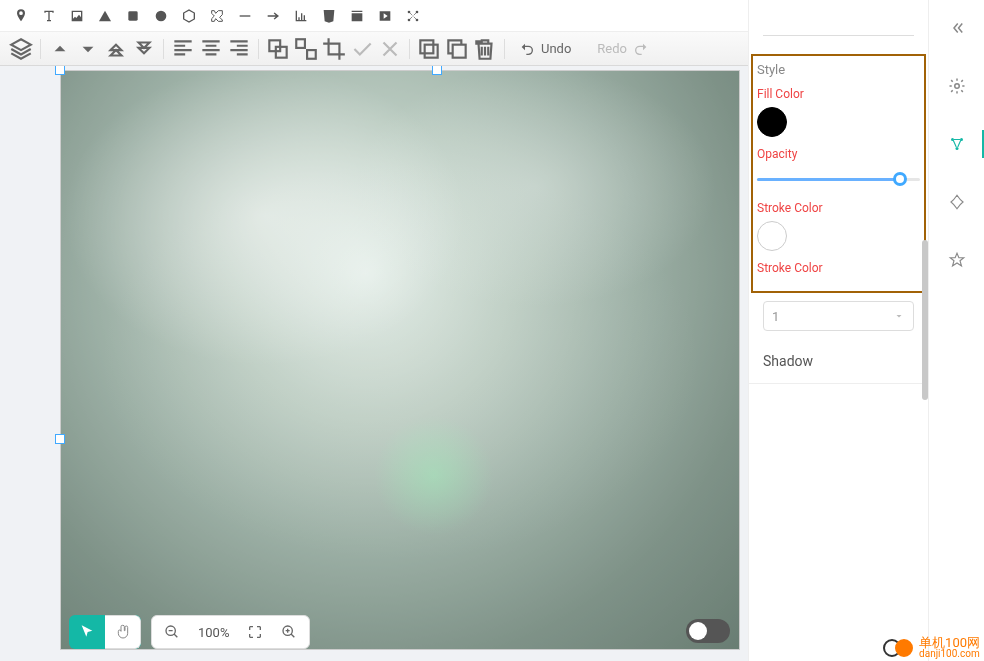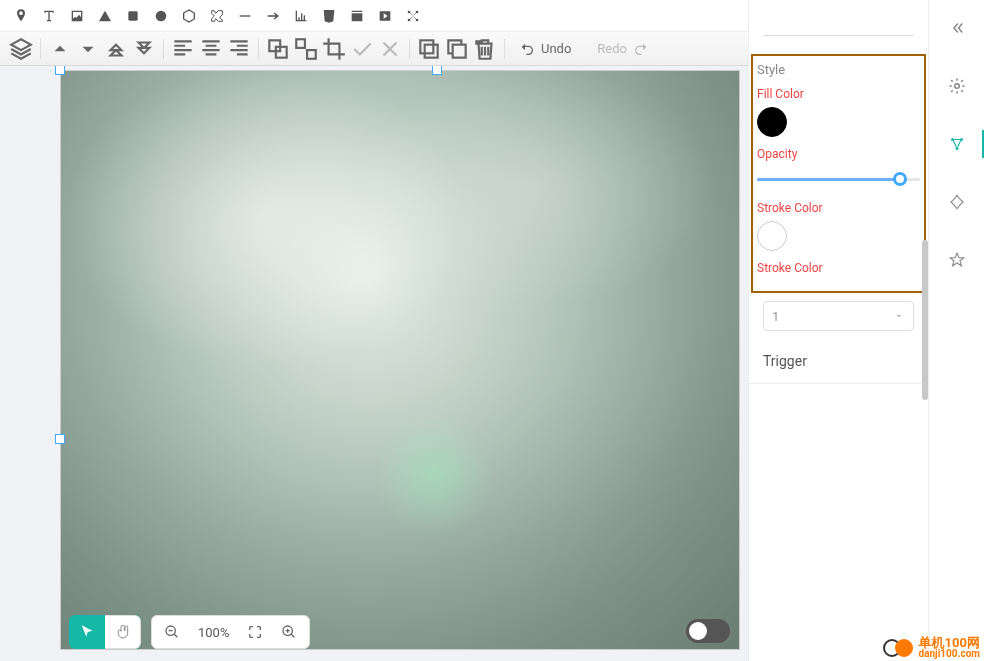--- a/index.html
+++ b/index.html
@@ -60,21 +60,21 @@
 .slider-thumb { position:absolute; left:88%; top:5px; width:14px; height:14px; background:#fff; border:3px solid #40a9ff; border-radius:50%; transform:translateX(-50%); cursor:pointer;}
 .num-input { width:100%; height:30px; border:1px solid #ddd; border-radius:4px; padding:0 8px; font-size:13px; display:flex; align-items:center; justify-content:space-between; color:#999; margin:8px 14px; width:calc(100% - 28px); cursor:pointer;}
 
 .rightstrip { position:absolute; top:0; right:0; bottom:0; width:56px; background:#fff; border-left:1px solid #eee; display:flex; flex-direction:column; align-items:center; padding-top:10px; gap:22px;}
 .rightstrip .rs-icon { width:36px; height:36px; display:flex; align-items:center; justify-content:center; color:#888; cursor:pointer; position:relative;}
 .rightstrip .rs-icon.active { color:#14b8a6;}
 .rightstrip .rs-icon.active::after { content:''; position:absolute; right:-10px; top:4px; bottom:4px; width:3px; background:#14b8a6;}
 .scrolltrack { position:absolute; right:56px; top:0; bottom:0; width:8px;}
 .scrollthumb { position:absolute; right:0; top:240px; width:6px; height:160px; background:#c8c8c8; border-radius:3px;}
 
-.watermark { position:absolute; right:4px; bottom:2px; display:flex; align-items:center; gap:6px; font-size:13px; color:#ff7a00; font-weight:bold;}
+.watermark { position:absolute; right:4px; bottom:2px; display:flex; align-items:center; gap:6px; font-size:13px; color:#ff7a00; font-weight:normal;}
 .watermark .wm-icon { display:flex; gap:-4px;}
 .watermark .wm-icon span{ width:18px; height:18px; border:2px solid #ff7a00; border-radius:50%; display:inline-block;}
 .watermark .wm-icon span:first-child{ border-color:#333; margin-right:-6px;}
 .watermark .wm-text { display:flex; flex-direction:column; line-height:1; }
 .watermark .wm-text small{ font-size:10px; color:#ff7a00;}
 
 svg { fill: currentColor; }
 </style>
 </head>
 <body>
@@ -342,21 +342,21 @@
     <div class="rp-label">Stroke Color</div>
     <div class="swatch white"></div>
     <div class="rp-label">Stroke Color</div>
   </div>
   <div class="num-input">
     <span>1</span>
     <svg width="12" height="12" viewBox="0 0 24 24">
         <path d="M7 10l5 5 5-5z" fill="#bbb"></path>
       </svg>
   </div>
-  <div class="rp-header">Trigger</div>
+  <div class="rp-header">Shadow</div>
 </div>
 
 <div class="scrolltrack">
     <div class="scrollthumb"></div>
   </div>
 
 <div class="rightstrip">
   <div class="rs-icon">
       <svg width="18" height="18" viewBox="0 0 24 24">
         <path d="M13 6l-5 6 5 6M19 6l-5 6 5 6" fill="none" stroke="currentColor" stroke-width="2"></path>

